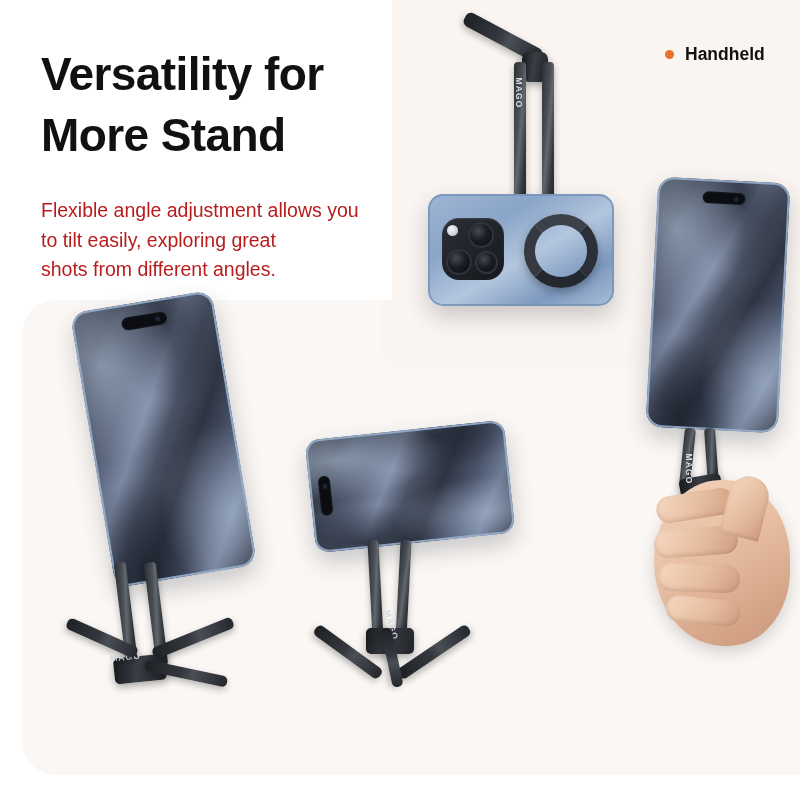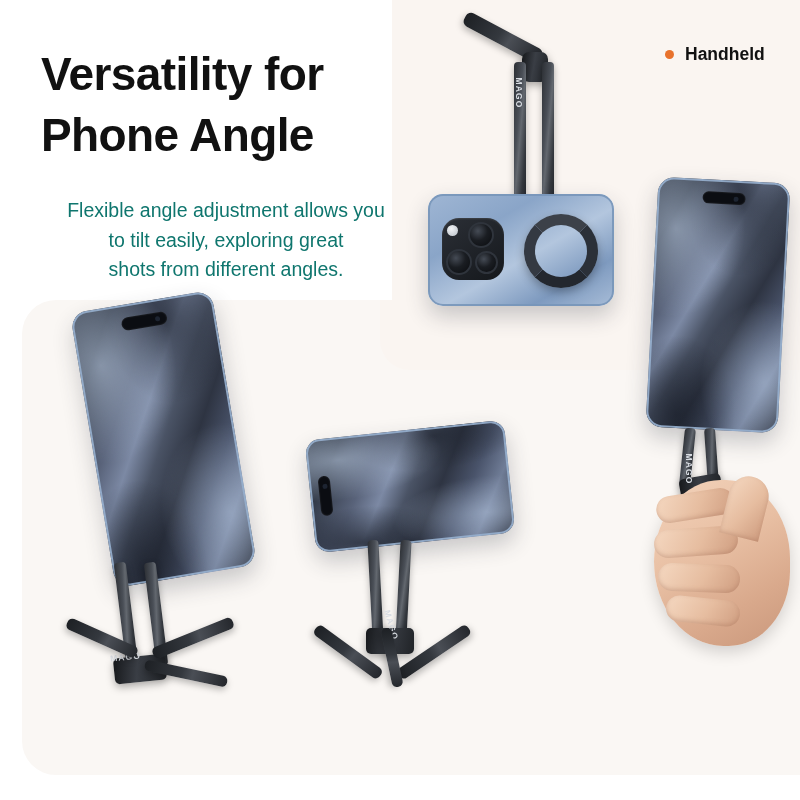--- a/index.html
+++ b/index.html
@@ -64,23 +64,22 @@
     white-space: pre-line;
   }
   .subcopy {
     position: absolute;
     left: 41px;
     top: 196px;
     width: 370px;
     font-size: 19.5px;
     line-height: 1.52;
     font-weight: 400;
-    color: #0f766e;
+    color: #b91c1c;
     white-space: pre-line;
-    text-align: center;
   }
 
   
   .callout {
     position: absolute;
     display: flex;
     align-items: center;
     gap: 11px;
     font-size: 17.5px;
     font-weight: 700;
@@ -259,21 +258,21 @@
 </head>
 <body>
 
 <div id="stage">
 
   <div class="bottom-card"></div>
   <div class="top-panel"></div>
   <div class="panel-mask"></div>
 
   <div class="headline">Versatility for
-Phone Angle</div>
+More Stand</div>
   <div class="subcopy">Flexible angle adjustment allows you
 to tilt easily, exploring great
 shots from different angles.</div>
 
   <div class="shot" id="shot-arm">
     <div class="bar dark" style="left:42px; top:4px; width:86px; height:15px; transform:rotate(28deg); border-radius:6px;"></div>
     <div class="hinge" style="left:104px; top:26px; width:26px; height:30px; border-radius:7px;"></div>
     <div class="bar" style="left:96px; top:36px; width:12px; height:142px;"></div>
     <div class="bar" style="left:124px; top:36px; width:12px; height:142px;"></div>
     <div class="brand-tag" style="left:86px; top:62px; transform:rotate(90deg);">MAGO</div>

